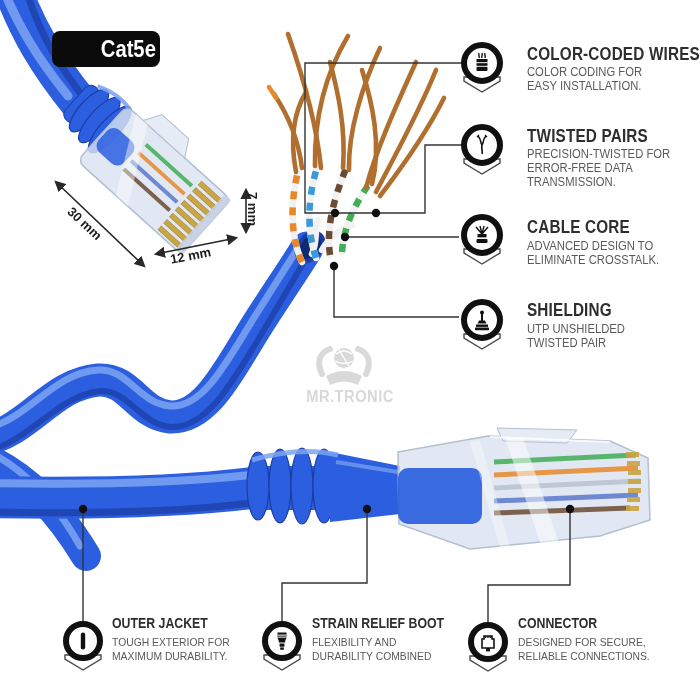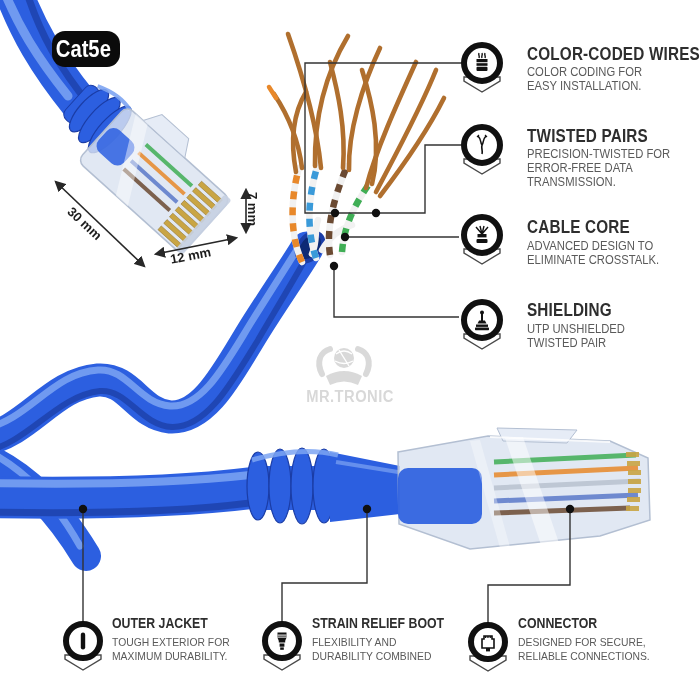--- a/index.html
+++ b/index.html
@@ -20,21 +20,21 @@
   .tw-brown{stroke:var(--wire_brown);}
   .tw-green{stroke:var(--wire_green);}
   .clear-plastic{fill:rgba(218,227,240,.82);stroke:#b3bfd2;stroke-width:1.5;}
   .callout-line{fill:none;stroke:var(--line);stroke-width:1.4;}
   .dot{fill:#101010;}
   .dim{stroke:#282828;stroke-width:1.6;fill:none;}
 
   
   .abs{position:absolute;}
   .badge{left:52px;top:31px;width:68px;height:36px;background:var(--badge_bg);
-         border-radius:13px;z-index:4;display:flex;align-items:center;justify-content:flex-start;}
+         border-radius:8px;z-index:4;display:flex;align-items:center;justify-content:flex-end;padding-left:40px;}
   .badge span{color:#fff;font-weight:bold;font-size:23px;transform:scaleX(.88);white-space:nowrap;}
   .wm-text{z-index:2;color:var(--watermark);font-weight:bold;font-size:16px;
            letter-spacing:.5px;transform:scaleX(.92);transform-origin:center;white-space:nowrap;}
   .dim-label{z-index:4;font-weight:bold;font-size:13px;color:#1d1d1d;white-space:nowrap;}
 
   .callout-icon{position:absolute;width:42px;height:42px;border:6px solid #101010;border-radius:50%;
         background:#fff;box-sizing:border-box;display:flex;align-items:center;justify-content:center;z-index:3;}
   .callout-icon.sm{width:40px;height:40px;}
   .banner{position:absolute;z-index:2;}
   .co-title{position:absolute;z-index:4;font-weight:bold;font-size:18px;color:var(--text_dark);

